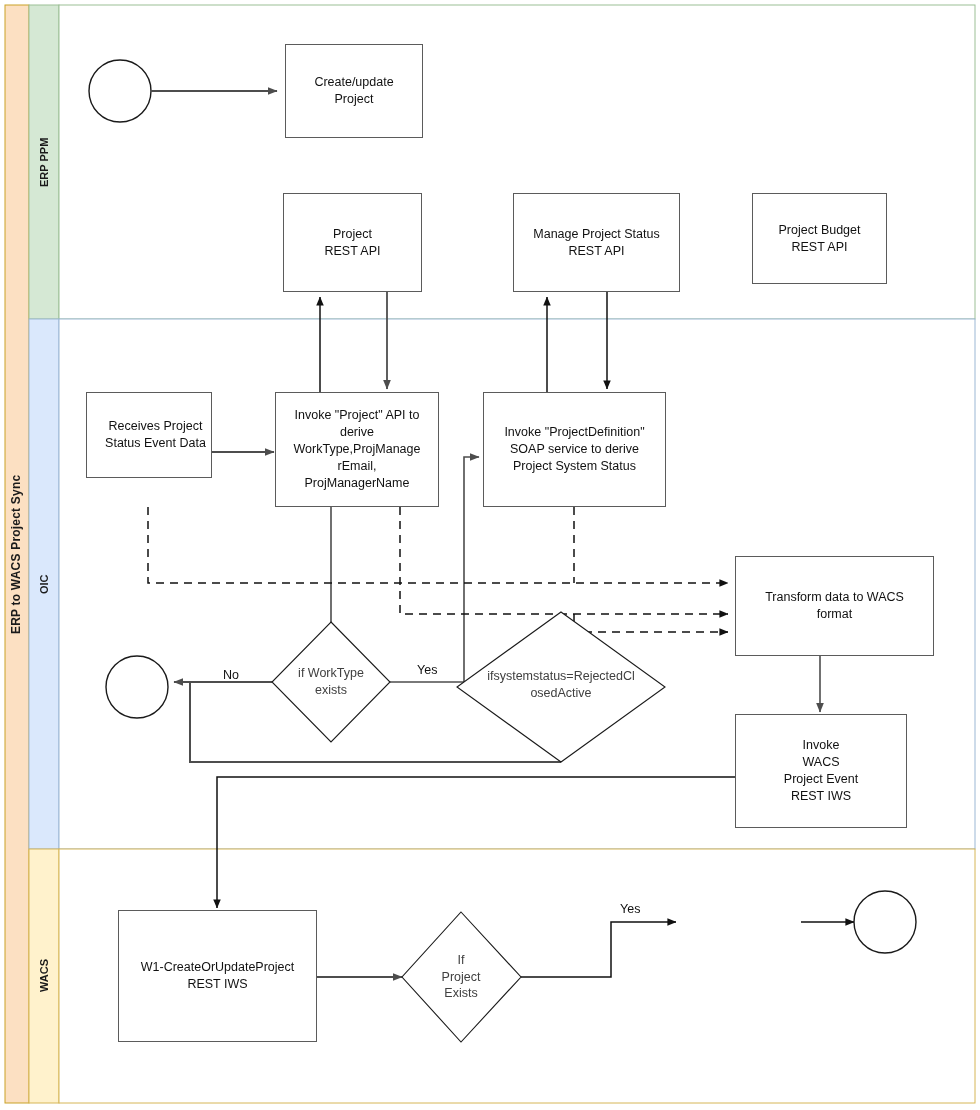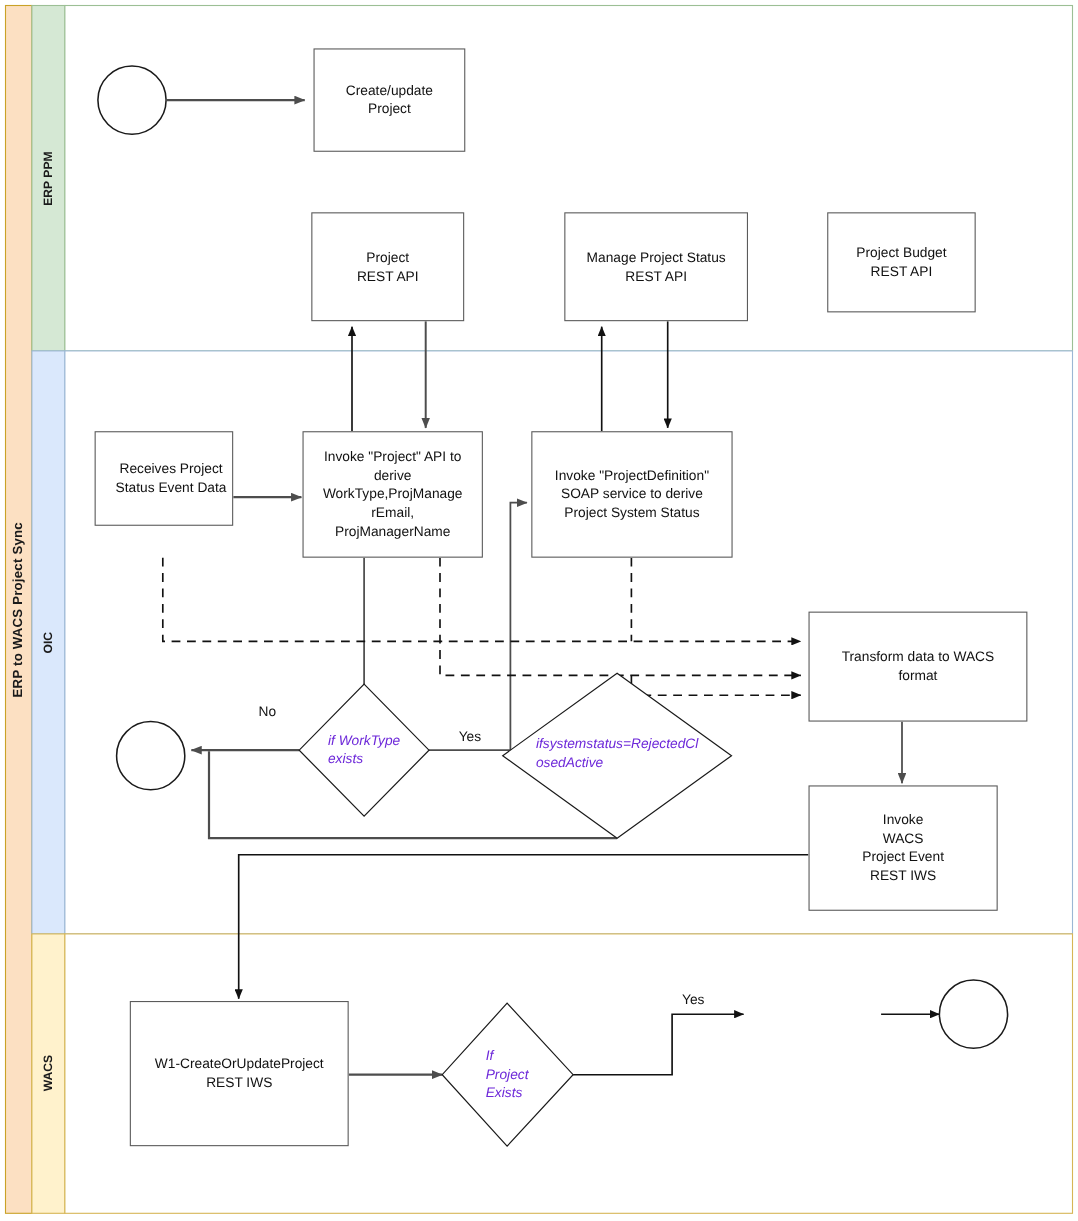--- a/index.html
+++ b/index.html
@@ -15,21 +15,21 @@
   .lane-label{
     position:absolute;display:flex;align-items:center;justify-content:center;
     writing-mode:vertical-rl;transform:rotate(180deg);
     font-weight:bold;font-size:11px;color:#1a1a1a;text-align:center;
   }
   .node{position:absolute;display:flex;align-items:center;justify-content:center;
         text-align:center;color:#111;font-size:12.5px;line-height:1.35;box-sizing:border-box;}
   .task{background:#ffffff;border:1.4px solid #5b5b5b;padding:2px 4px;}
   .edge-label{position:absolute;font-size:12.5px;color:#111;}
   .diamond-text{position:absolute;display:flex;align-items:center;justify-content:center;
-        font-size:12.5px;color:#6d28d9;line-height:1.35;font-style:italic;}
+        text-align:center;font-size:12.5px;color:#404040;line-height:1.35;}
 </style>
 </head>
 <body>
 
 <div id="canvas">
 
   <svg viewBox="0 0 980 1110">
     <defs>
       <marker id="arrHeavy" markerWidth="10" markerHeight="8" refX="9.4" refY="4" orient="auto" markerUnits="userSpaceOnUse">
         <path d="M0,0 L10,4 L0,8 z" fill="#4d4d4d"></path>
@@ -225,21 +225,21 @@
     </div>
   </div>
 
   <div class="diamond-text" style="left:465px;top:663px;width:192px;height:44px;">
     <div>
       <div>ifsystemstatus=RejectedCl</div>
       <div>osedActive</div>
     </div>
   </div>
 
-  <div class="edge-label" style="left:223px;top:640px;margin-left:12px;">No</div>
+  <div class="edge-label" style="left:223px;top:668px;">No</div>
   <div class="edge-label" style="left:417px;top:663px;">Yes</div>
 
   <div class="node task" style="left:118px;top:910px;width:199px;height:132px;">
     <div>
       <div>W1-CreateOrUpdateProject</div>
       <div>REST IWS</div>
     </div>
   </div>
 
   <div class="diamond-text" style="left:416px;top:946px;width:90px;height:62px;">

